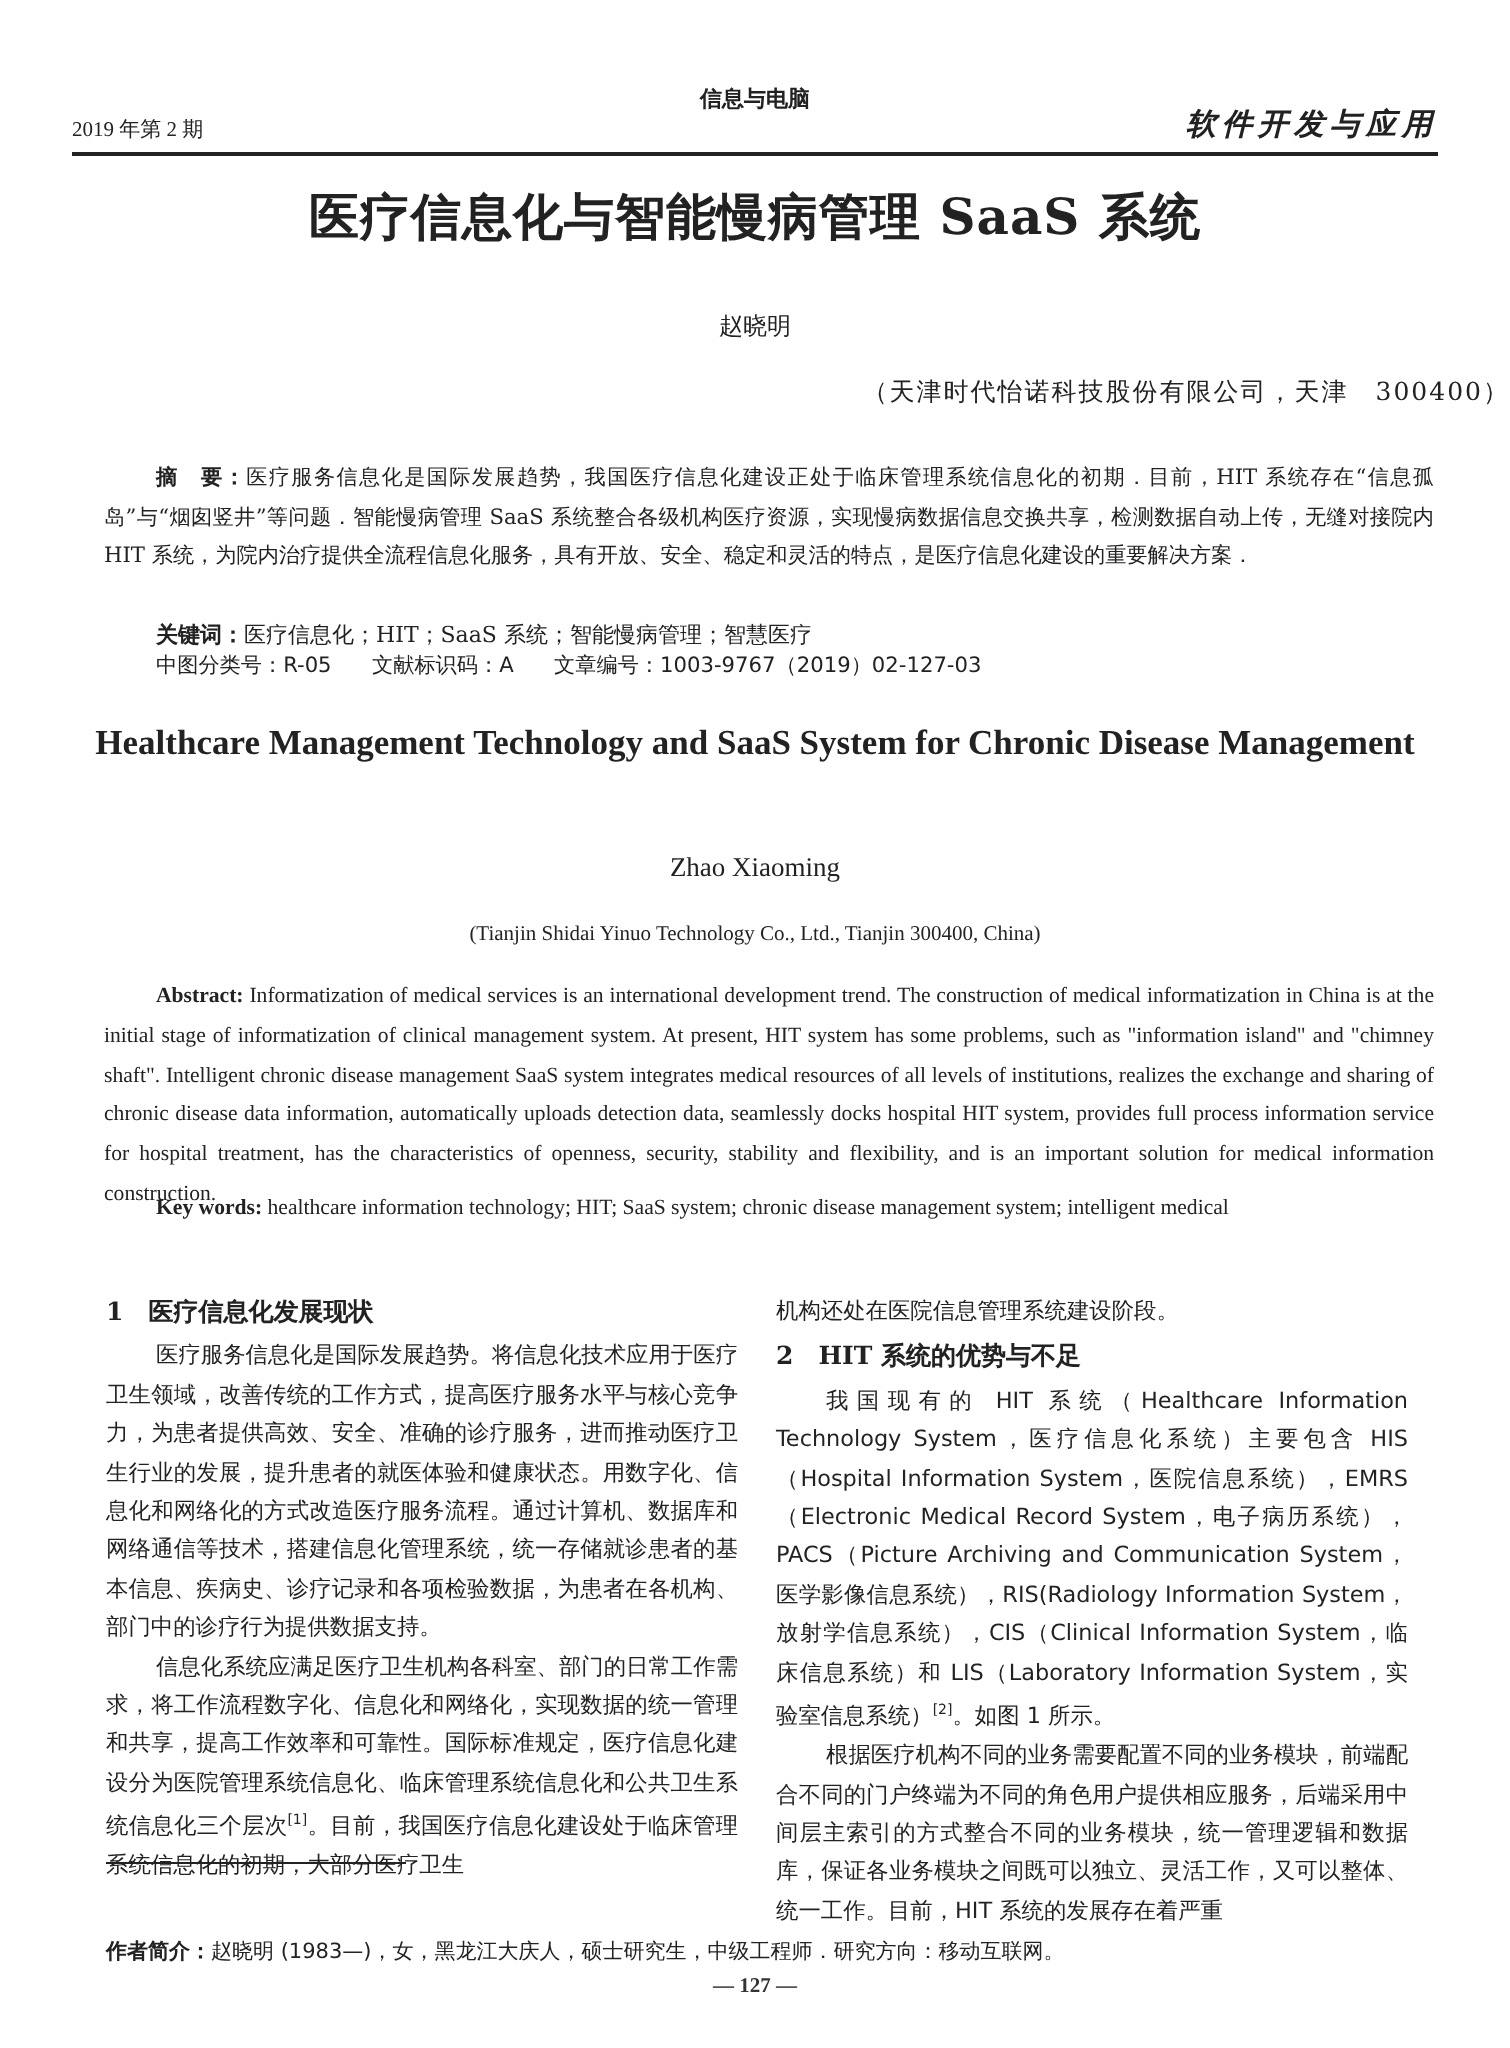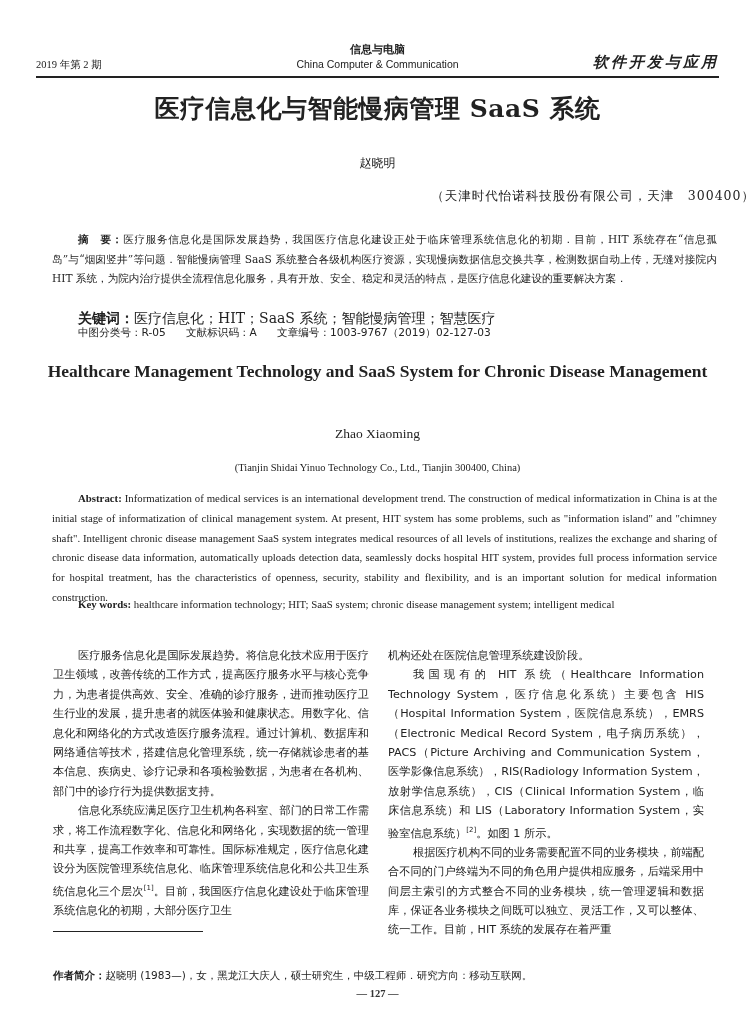--- a/index.html
+++ b/index.html
@@ -10,21 +10,21 @@
   .hdr-journal-cn { font-size:11px; font-weight:bold; font-family:"DejaVu Sans", sans-serif; letter-spacing:0; }
   .hdr-journal-en { font-size:10.5px; font-family:"Liberation Sans", sans-serif; margin-top:1px; }
   .hdr-right { position:absolute; right:0; bottom:4px; font-size:15px; font-weight:bold; letter-spacing:3px; font-style:italic; font-family:"DejaVu Serif", serif; }
 
   .title-cn { position:absolute; left:0; right:0; top:92px; text-align:center; font-size:25px; font-weight:bold; font-family:"DejaVu Serif", serif; letter-spacing:0.5px; }
   .author-cn { position:absolute; left:0; right:0; top:155px; text-align:center; font-size:12px; }
   .affil-cn { position:absolute; left:0; right:0; top:188px; text-align:right; font-size:12.5px; letter-spacing:1px; }
 
   .abs-cn { position:absolute; left:52px; right:38px; top:230px; font-size:10.6px; line-height:19.5px; text-indent:26px; text-align:justify; }
   .abs-cn b { font-family:"DejaVu Sans", sans-serif; }
-  .kw-cn { position:absolute; left:78px; right:38px; top:309px; font-size:14px; line-height:18px; }
+  .kw-cn { position:absolute; left:78px; right:38px; top:309px; font-size:11px; line-height:18px; }
   .kw-cn b { font-family:"DejaVu Sans", sans-serif; font-weight:bold; }
   .clc { position:absolute; left:78px; top:326px; font-size:10.6px; font-family:"DejaVu Sans", sans-serif; white-space:pre; }
 
   .title-en { position:absolute; left:40px; right:40px; top:362px; text-align:center; font-size:17.5px; font-weight:bold; line-height:19px; font-family:"Liberation Serif", serif; }
   .author-en { position:absolute; left:0; right:0; top:426px; text-align:center; font-size:13.5px; font-family:"Liberation Serif", serif; }
   .affil-en { position:absolute; left:0; right:0; top:462px; text-align:center; font-size:10.5px; font-family:"Liberation Serif", serif; }
 
   .abs-en { position:absolute; left:52px; right:38px; top:489px; font-size:10.8px; line-height:19.8px; text-indent:26px; text-align:justify; font-family:"Liberation Serif", serif; }
   .kw-en { position:absolute; left:78px; right:38px; top:598px; font-size:10.8px; font-family:"Liberation Serif", serif; }
 
@@ -41,21 +41,20 @@
   .footnote b { font-weight:bold; }
   .pageno { position:absolute; left:0; right:0; top:988px; text-align:center; font-size:10.5px; font-weight:bold; font-family:"Liberation Serif", serif; color:#333; }
 </style>
 </head>
 <body>
 
 <div class="hdr">
   <div class="hdr-left">2019 年第 2 期</div>
   <div class="hdr-center">
     <div class="hdr-journal-cn">信息与电脑</div>
-    <div class="hdr-journal-en">China Computer &amp; Communication</div>
   </div>
   <div class="hdr-right">软件开发与应用</div>
 </div>
 
 <div class="title-cn">医疗信息化与智能慢病管理 SaaS 系统</div>
 <div class="author-cn">赵晓明</div>
 <div class="affil-cn">（天津时代怡诺科技股份有限公司，天津　300400）</div>
 
 <div class="abs-cn">
   <b>摘　要：</b><span>医疗服务信息化是国际发展趋势，我国医疗信息化建设正处于临床管理系统信息化的初期．目前，HIT 系统存在“信息孤岛”与“烟囱竖井”等问题．智能慢病管理 SaaS 系统整合各级机构医疗资源，实现慢病数据信息交换共享，检测数据自动上传，无缝对接院内 HIT 系统，为院内治疗提供全流程信息化服务，具有开放、安全、稳定和灵活的特点，是医疗信息化建设的重要解决方案．</span>
@@ -70,26 +69,28 @@
 <div class="affil-en">(Tianjin Shidai Yinuo Technology Co., Ltd., Tianjin 300400, China)</div>
 
 <div class="abs-en">
   <b>Abstract:</b><span> Informatization of medical services is an international development trend. The construction of medical informatization in China is at the initial stage of informatization of clinical management system. At present, HIT system has some problems, such as "information island" and "chimney shaft". Intelligent chronic disease management SaaS system integrates medical resources of all levels of institutions, realizes the exchange and sharing of chronic disease data information, automatically uploads detection data, seamlessly docks hospital HIT system, provides full process information service for hospital treatment, has the characteristics of openness, security, stability and flexibility, and is an important solution for medical information construction.</span>
 </div>
 <div class="kw-en">
   <b>Key words:</b><span> healthcare information technology; HIT; SaaS system; chronic disease management system; intelligent medical</span>
 </div>
 
 <div class="col col-left">
+  <div class="sec-title">1　医疗信息化发展现状</div>
   <p class="para">医疗服务信息化是国际发展趋势。将信息化技术应用于医疗卫生领域，改善传统的工作方式，提高医疗服务水平与核心竞争力，为患者提供高效、安全、准确的诊疗服务，进而推动医疗卫生行业的发展，提升患者的就医体验和健康状态。用数字化、信息化和网络化的方式改造医疗服务流程。通过计算机、数据库和网络通信等技术，搭建信息化管理系统，统一存储就诊患者的基本信息、疾病史、诊疗记录和各项检验数据，为患者在各机构、部门中的诊疗行为提供数据支持。</p>
   <p class="para"><span>信息化系统应满足医疗卫生机构各科室、部门的日常工作需求，将工作流程数字化、信息化和网络化，实现数据的统一管理和共享，提高工作效率和可靠性。国际标准规定，医疗信息化建设分为医院管理系统信息化、临床管理系统信息化和公共卫生系统信息化三个层次</span><sup>[1]</sup><span>。目前，我国医疗信息化建设处于临床管理系统信息化的初期，大部分医疗卫生</span></p>
 </div>
 
 <div class="col col-right">
   <p class="para noindent">机构还处在医院信息管理系统建设阶段。</p>
+  <div class="sec-title" style="margin-top:3px;">2　HIT 系统的优势与不足</div>
   <p class="para"><span>我国现有的 HIT 系统（Healthcare Information Technology System，医疗信息化系统）主要包含 HIS（Hospital Information System，医院信息系统），EMRS（Electronic Medical Record System，电子病历系统），PACS（Picture Archiving and Communication System，医学影像信息系统），RIS(Radiology Information System，放射学信息系统），CIS（Clinical Information System，临床信息系统）和 LIS（Laboratory Information System，实验室信息系统）</span><sup>[2]</sup><span>。如图 1 所示。</span></p>
   <p class="para">根据医疗机构不同的业务需要配置不同的业务模块，前端配合不同的门户终端为不同的角色用户提供相应服务，后端采用中间层主索引的方式整合不同的业务模块，统一管理逻辑和数据库，保证各业务模块之间既可以独立、灵活工作，又可以整体、统一工作。目前，HIT 系统的发展存在着严重</p>
 </div>
 
 <div class="fn-rule"></div>
 <div class="footnote">
   <b>作者简介：</b><span>赵晓明 (1983—)，女，黑龙江大庆人，硕士研究生，中级工程师．研究方向：移动互联网。</span>
 </div>
 
 <div class="pageno">— 127 —</div>

